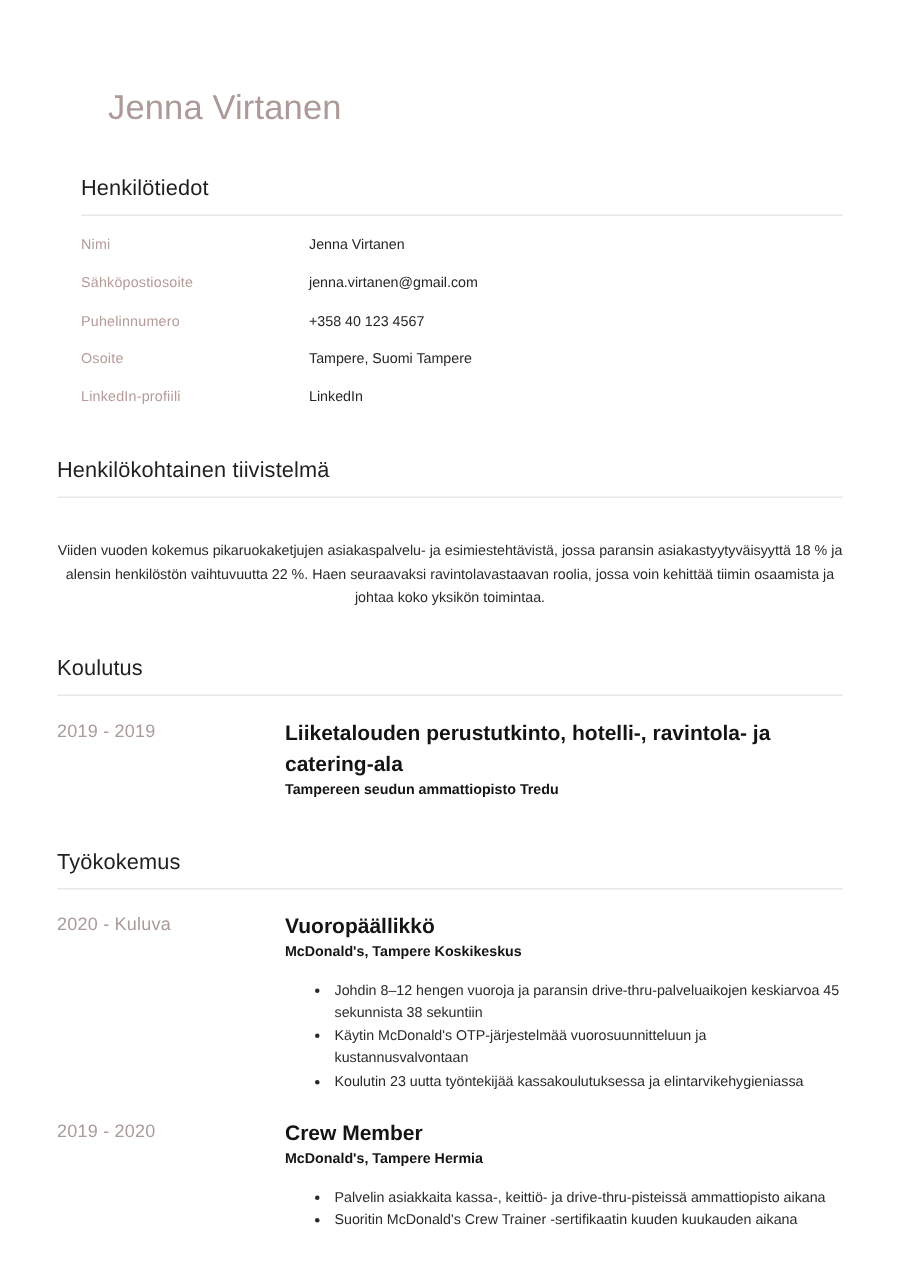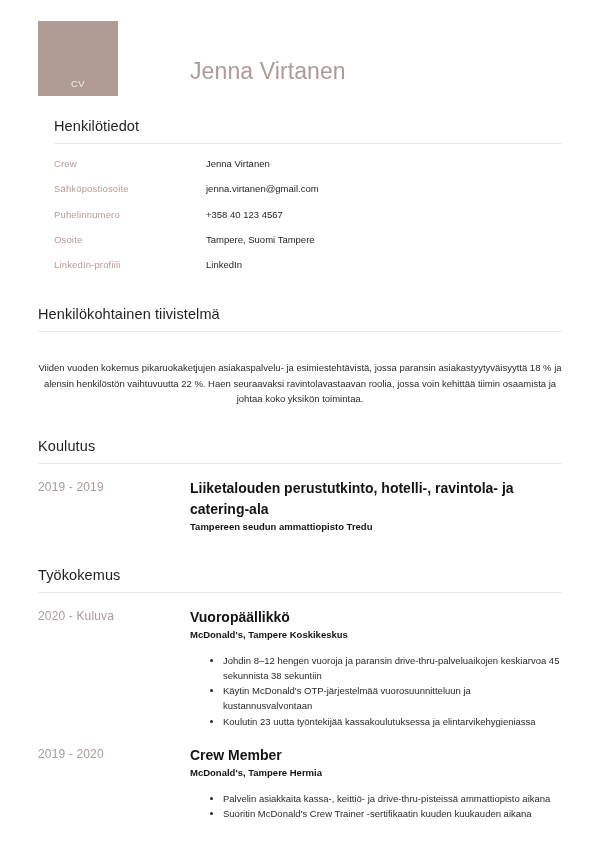--- a/index.html
+++ b/index.html
@@ -176,37 +176,34 @@
   }
   .entry-work { margin-bottom: 16px; }
   .entry-work:last-child { margin-bottom: 0; }
 </style>
 </head>
 <body>
 
 <div class="page">
 
   <div class="header">
-    <div class="cv-badge">
-      <span class="cv-badge-label">CV</span>
-    </div>
     <div class="name-wrap">
       <h1 class="full-name">Jenna Virtanen</h1>
     </div>
   </div>
 
   <div class="content">
 
     <div class="section s-personal">
       <h2 class="section-title">Henkilötiedot</h2>
       <div class="section-rule"></div>
 
       <div class="info-table">
         <div class="info-row">
-          <div class="info-label">Crew</div>
+          <div class="info-label">Nimi</div>
           <div class="info-value">Jenna Virtanen</div>
         </div>
         <div class="info-row">
           <div class="info-label">Sähköpostiosoite</div>
           <div class="info-value">jenna.virtanen@gmail.com</div>
         </div>
         <div class="info-row">
           <div class="info-label">Puhelinnumero</div>
           <div class="info-value">+358 40 123 4567</div>
         </div>

